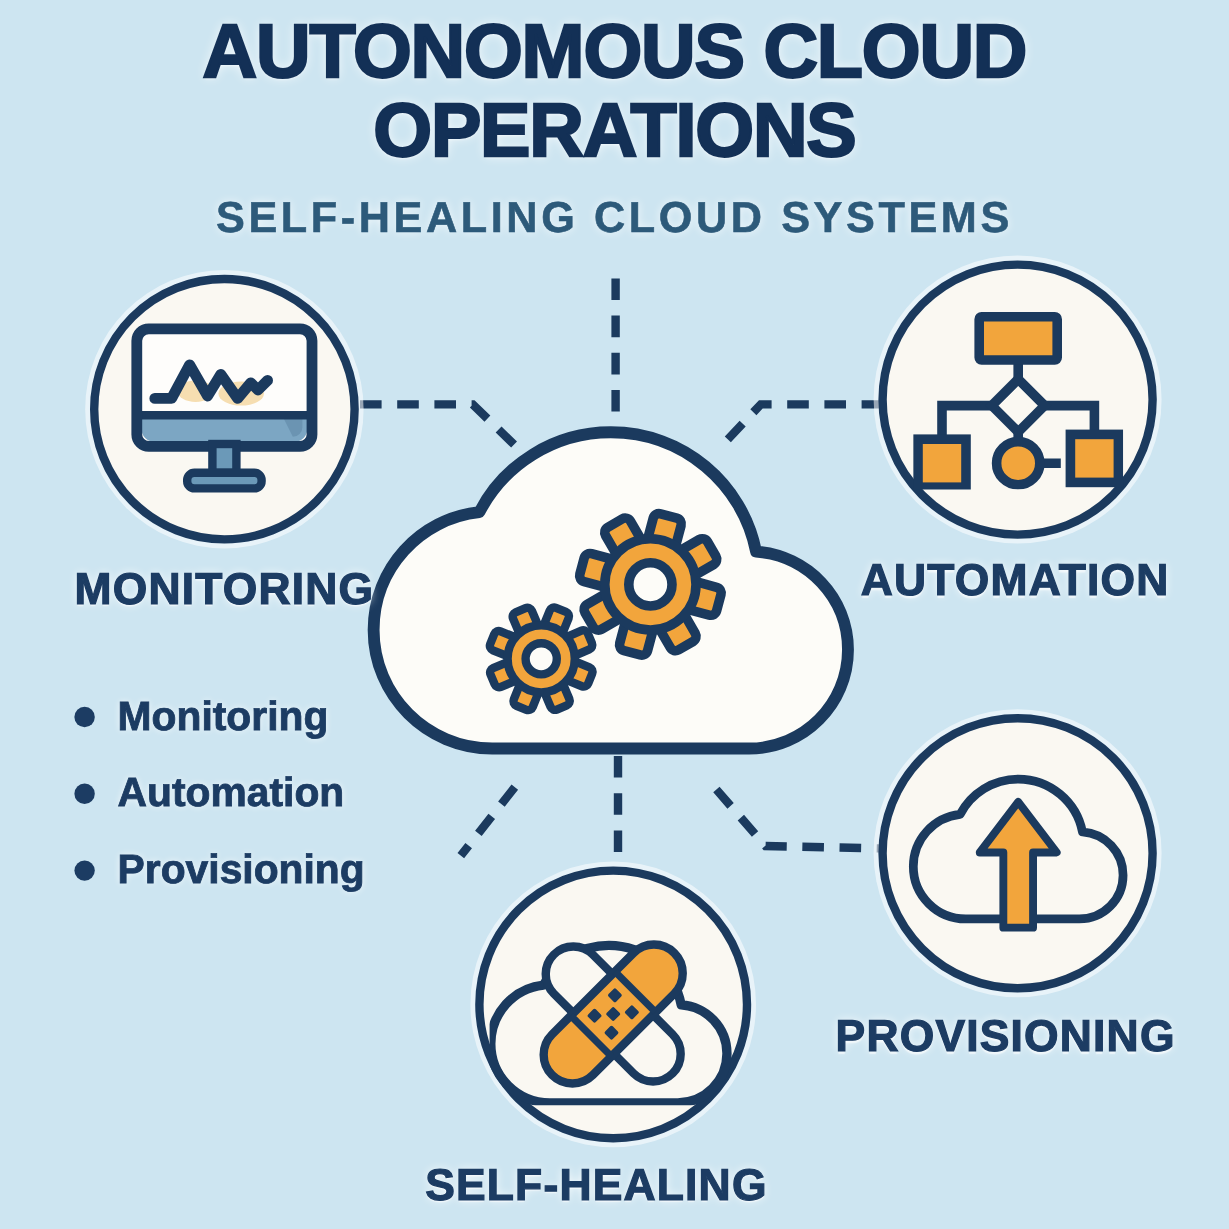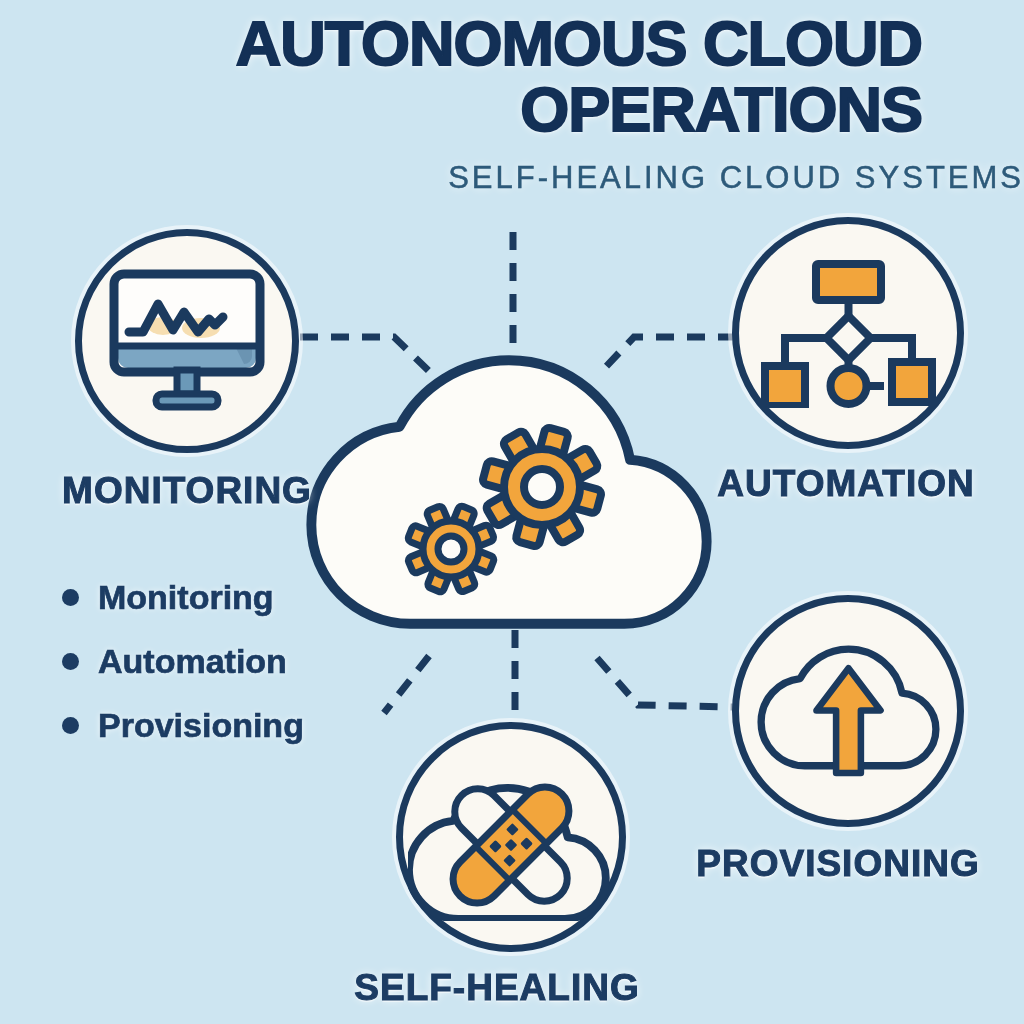--- a/index.html
+++ b/index.html
@@ -18,32 +18,32 @@
   html,body{width:1024px;height:1024px;}
   body{
     font-family:"Liberation Sans", sans-serif;
     background:var(--background);
     position:relative;
     overflow:hidden;
   }
   .canvas{position:absolute;inset:0;}
 
   
-  .header{position:absolute;top:10px;left:0;width:100%;text-align:right;z-index:5;}
+  .header{position:absolute;top:10px;left:0;width:100%;text-align:center;z-index:5;}
   .title{
     width:820px;margin:0 auto;
     font-size:63px;line-height:66px;font-weight:700;
     letter-spacing:-1px;
     color:var(--title-navy);
     -webkit-text-stroke:2px var(--title-navy);
     text-shadow:0 0 10px rgba(255,255,255,.85), 0 2px 2px rgba(255,255,255,.5);
   }
   .subtitle{
     margin-top:18px;
-    font-size:31px;font-weight:400;letter-spacing:3px;
+    font-size:36px;font-weight:700;letter-spacing:3px;
     color:var(--subtitle-blue);
     -webkit-text-stroke:0.5px var(--subtitle-blue);
     text-shadow:0 0 8px rgba(255,255,255,.8);
   }
 
   
   .connectors{position:absolute;inset:0;z-index:1;}
 
   
   .node-circle{

